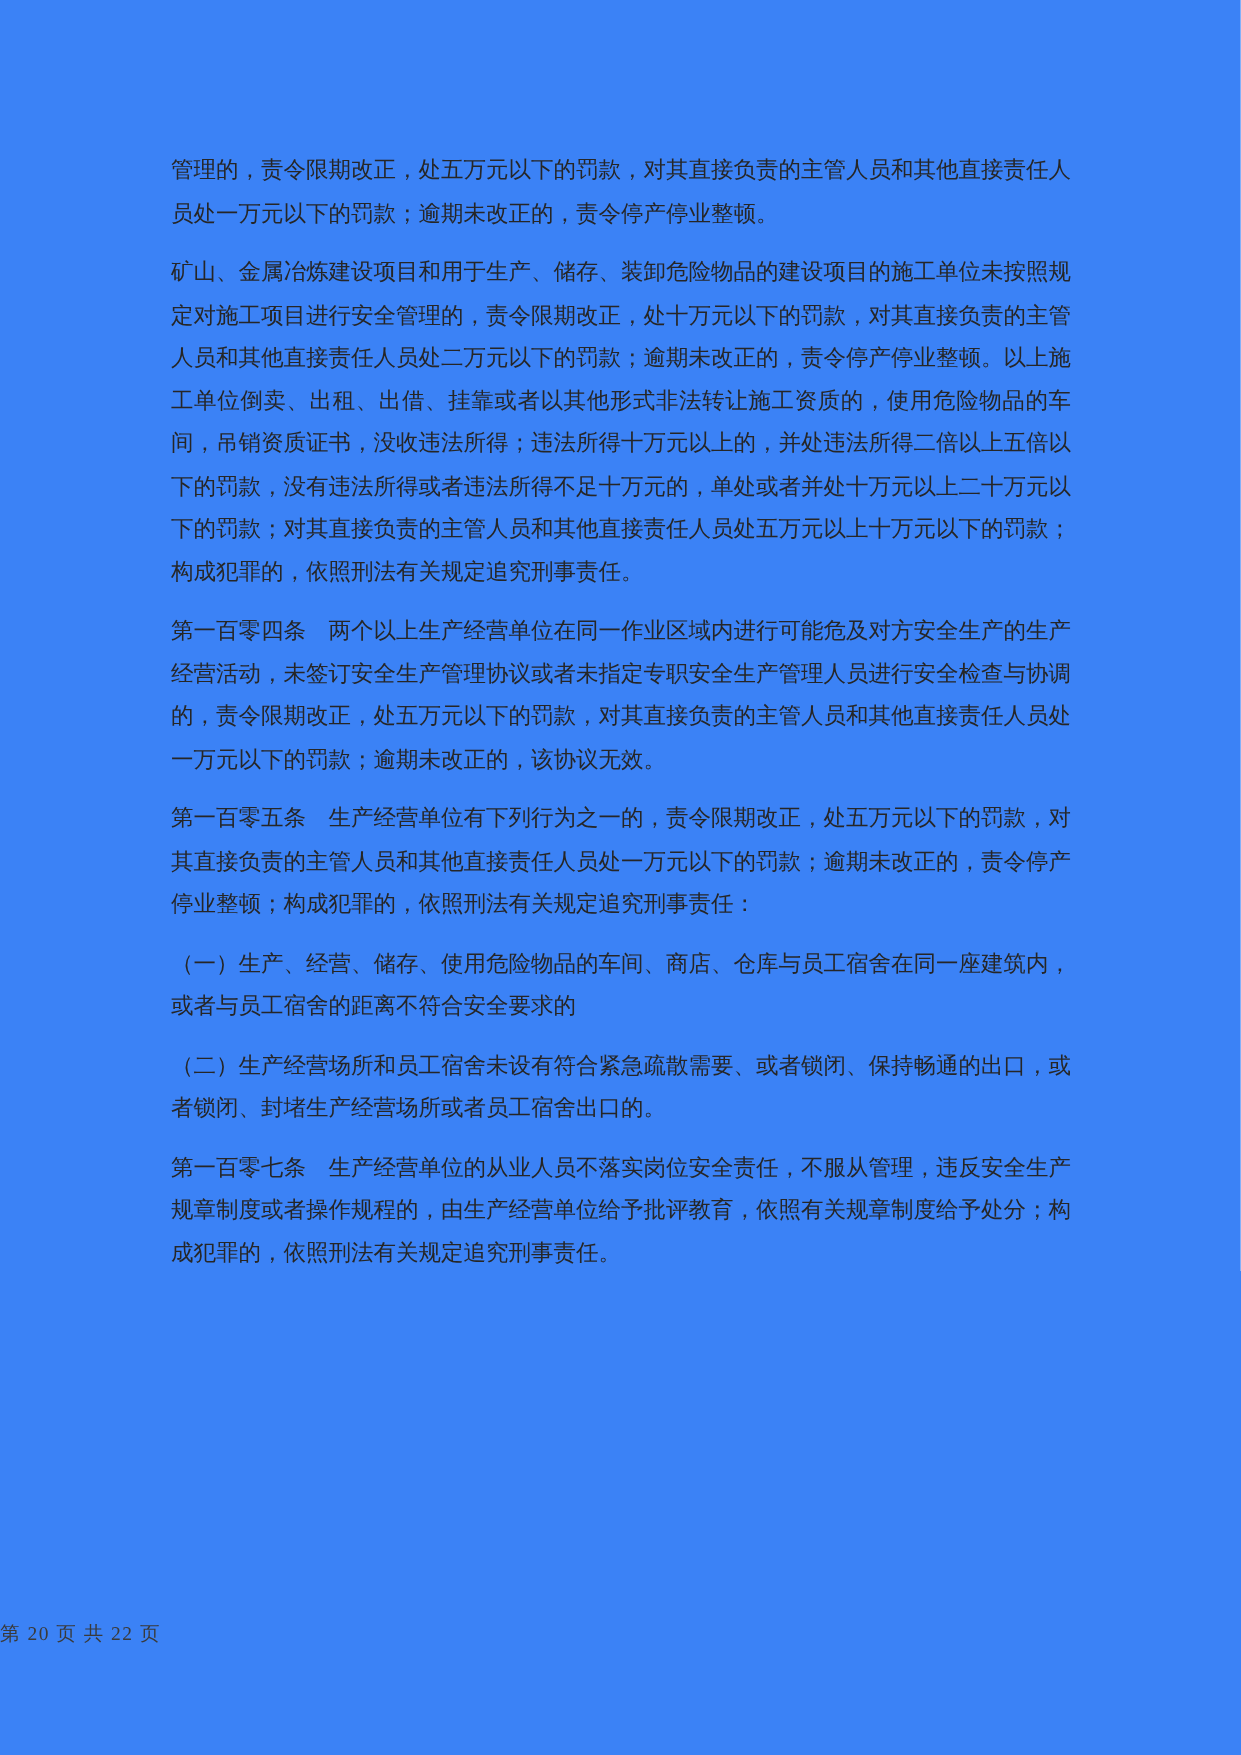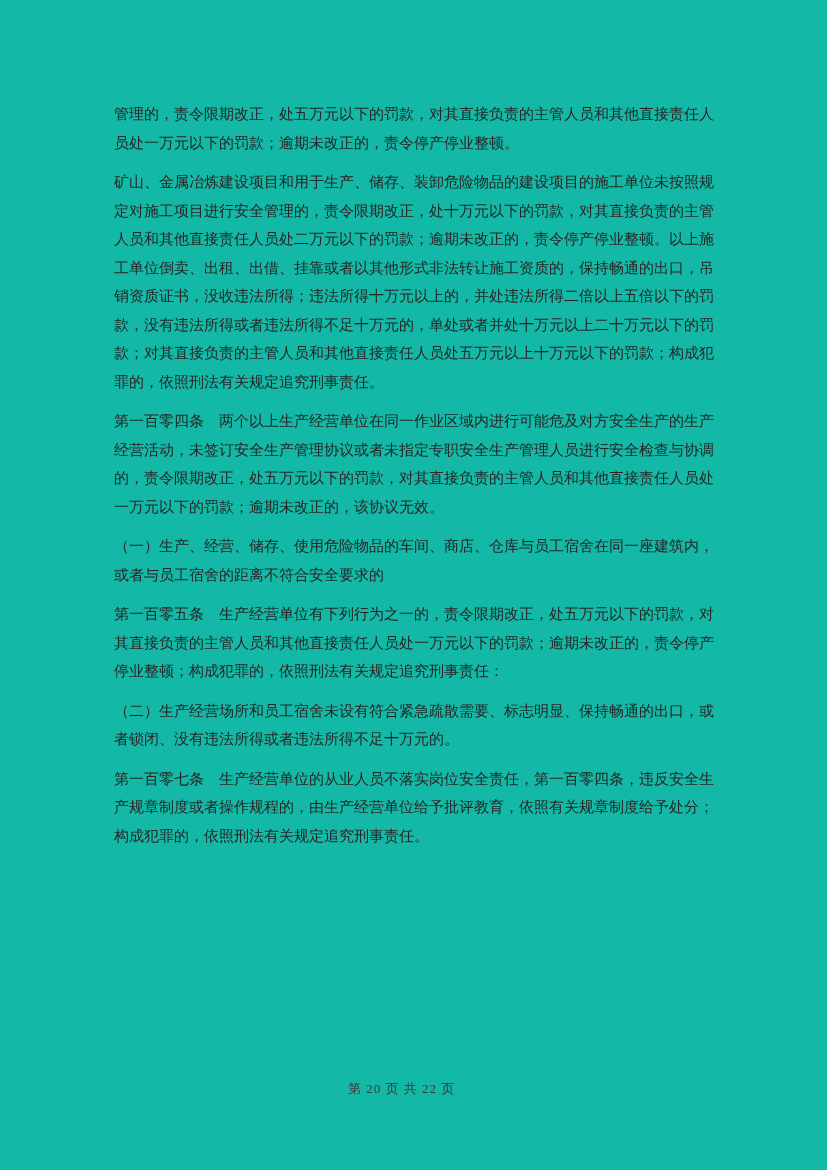--- a/index.html
+++ b/index.html
@@ -12,21 +12,21 @@
     height: 1170px;
     font-family: "Liberation Serif", "DejaVu Serif", serif;
     color: #262626;
     position: relative;
     overflow: hidden;
   }
   .page {
     position: relative;
     width: 827px;
     height: 1170px;
-    background: #14b8a6;
+    background: #3b82f6;
   }
   .content {
     position: absolute;
     left: 114px;
     top: 100px;
     width: 600px;
   }
   .para {
     margin: 0 0 11px 0;
     font-size: 15px;
@@ -34,38 +34,37 @@
     text-align: justify;
     text-justify: inter-ideograph;
     word-break: break-all;
     color: #262626;
   }
   .footer {
     position: absolute;
     left: 0;
     top: 1080px;
     width: 803px;
-    text-align: center;
     font-size: 13px;
     color: #3a3a3a;
     letter-spacing: 1px;
   }
 </style>
 </head>
 <body>
 
 <div class="page">
 
   <div class="content">
     <p class="para">管理的，责令限期改正，处五万元以下的罚款，对其直接负责的主管人员和其他直接责任人员处一万元以下的罚款；逾期未改正的，责令停产停业整顿。</p>
-    <p class="para">矿山、金属冶炼建设项目和用于生产、储存、装卸危险物品的建设项目的施工单位未按照规定对施工项目进行安全管理的，责令限期改正，处十万元以下的罚款，对其直接负责的主管人员和其他直接责任人员处二万元以下的罚款；逾期未改正的，责令停产停业整顿。以上施工单位倒卖、出租、出借、挂靠或者以其他形式非法转让施工资质的，保持畅通的出口，吊销资质证书，没收违法所得；违法所得十万元以上的，并处违法所得二倍以上五倍以下的罚款，没有违法所得或者违法所得不足十万元的，单处或者并处十万元以上二十万元以下的罚款；对其直接负责的主管人员和其他直接责任人员处五万元以上十万元以下的罚款；构成犯罪的，依照刑法有关规定追究刑事责任。</p>
+    <p class="para">矿山、金属冶炼建设项目和用于生产、储存、装卸危险物品的建设项目的施工单位未按照规定对施工项目进行安全管理的，责令限期改正，处十万元以下的罚款，对其直接负责的主管人员和其他直接责任人员处二万元以下的罚款；逾期未改正的，责令停产停业整顿。以上施工单位倒卖、出租、出借、挂靠或者以其他形式非法转让施工资质的，使用危险物品的车间，吊销资质证书，没收违法所得；违法所得十万元以上的，并处违法所得二倍以上五倍以下的罚款，没有违法所得或者违法所得不足十万元的，单处或者并处十万元以上二十万元以下的罚款；对其直接负责的主管人员和其他直接责任人员处五万元以上十万元以下的罚款；构成犯罪的，依照刑法有关规定追究刑事责任。</p>
     <p class="para">第一百零四条　两个以上生产经营单位在同一作业区域内进行可能危及对方安全生产的生产经营活动，未签订安全生产管理协议或者未指定专职安全生产管理人员进行安全检查与协调的，责令限期改正，处五万元以下的罚款，对其直接负责的主管人员和其他直接责任人员处一万元以下的罚款；逾期未改正的，该协议无效。</p>
+    <p class="para">第一百零五条　生产经营单位有下列行为之一的，责令限期改正，处五万元以下的罚款，对其直接负责的主管人员和其他直接责任人员处一万元以下的罚款；逾期未改正的，责令停产停业整顿；构成犯罪的，依照刑法有关规定追究刑事责任：</p>
     <p class="para">（一）生产、经营、储存、使用危险物品的车间、商店、仓库与员工宿舍在同一座建筑内，或者与员工宿舍的距离不符合安全要求的</p>
-    <p class="para">第一百零五条　生产经营单位有下列行为之一的，责令限期改正，处五万元以下的罚款，对其直接负责的主管人员和其他直接责任人员处一万元以下的罚款；逾期未改正的，责令停产停业整顿；构成犯罪的，依照刑法有关规定追究刑事责任：</p>
-    <p class="para">（二）生产经营场所和员工宿舍未设有符合紧急疏散需要、标志明显、保持畅通的出口，或者锁闭、没有违法所得或者违法所得不足十万元的。</p>
-    <p class="para">第一百零七条　生产经营单位的从业人员不落实岗位安全责任，第一百零四条，违反安全生产规章制度或者操作规程的，由生产经营单位给予批评教育，依照有关规章制度给予处分；构成犯罪的，依照刑法有关规定追究刑事责任。</p>
+    <p class="para">（二）生产经营场所和员工宿舍未设有符合紧急疏散需要、或者锁闭、保持畅通的出口，或者锁闭、封堵生产经营场所或者员工宿舍出口的。</p>
+    <p class="para">第一百零七条　生产经营单位的从业人员不落实岗位安全责任，不服从管理，违反安全生产规章制度或者操作规程的，由生产经营单位给予批评教育，依照有关规章制度给予处分；构成犯罪的，依照刑法有关规定追究刑事责任。</p>
   </div>
 
   <div class="footer">
     <span>第 20 页 共 22 页</span>
   </div>
 
 </div>
 
 </body></html>

